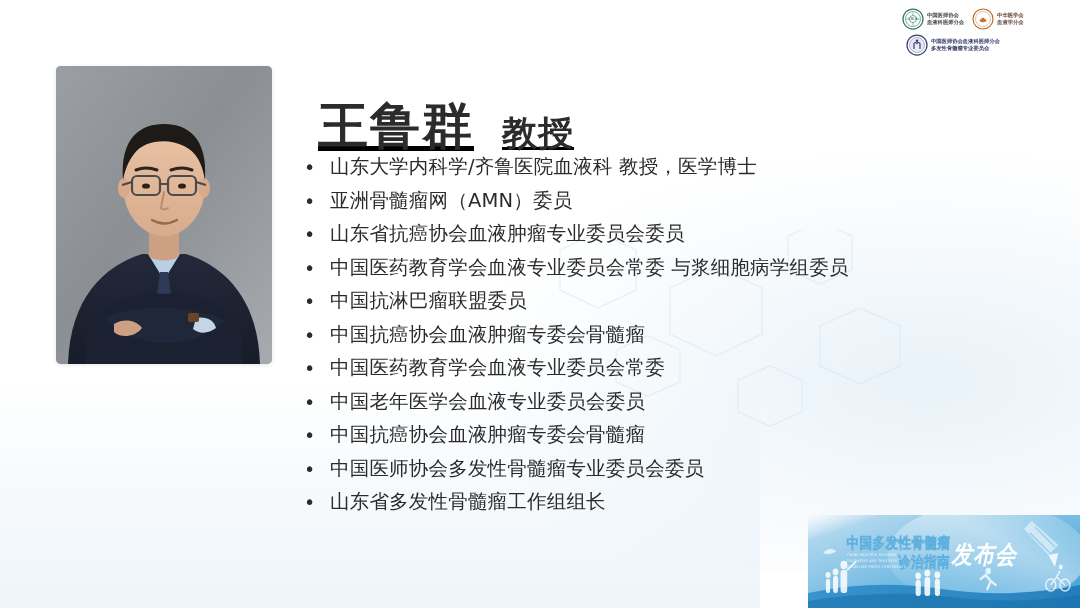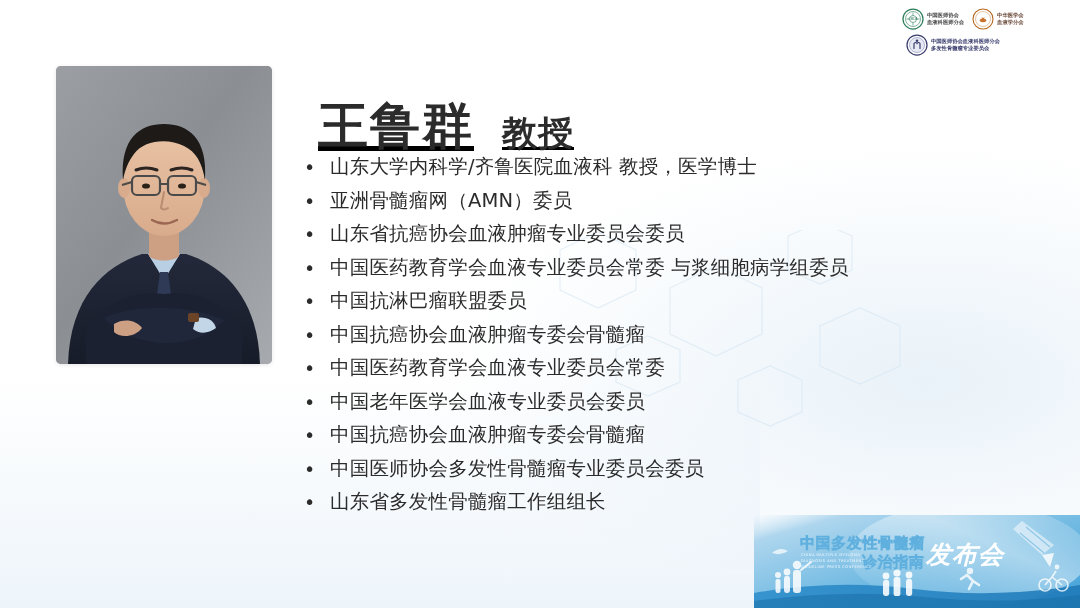--- a/index.html
+++ b/index.html
@@ -156,21 +156,21 @@
     white-space: nowrap;
   }
   .logo-line.brown { color: #6b4a3a; }
   .logo-line.navy  { color: #3b3f6e; }
 
   
   .banner {
     position: absolute;
     right: 0;
     bottom: 0;
-    width: 326px;
+    width: 272px;
     height: 93px;
     overflow: hidden;
   }
   .banner-svg { display: block; width: 100%; height: 100%; }
 </style>
 </head>
 <body>
 
 <div class="slide">
 

